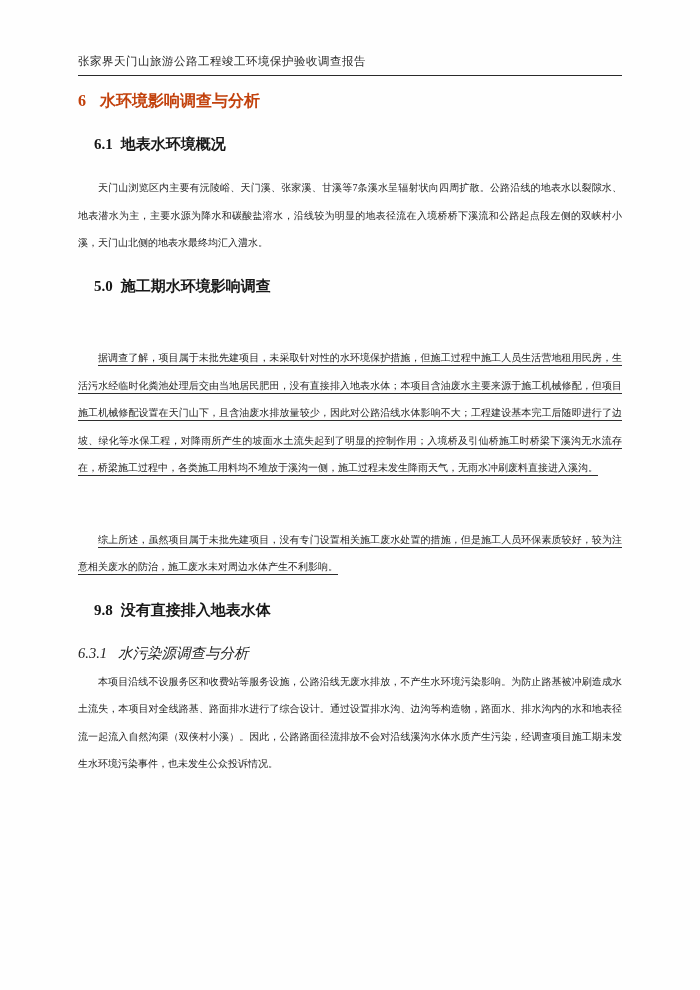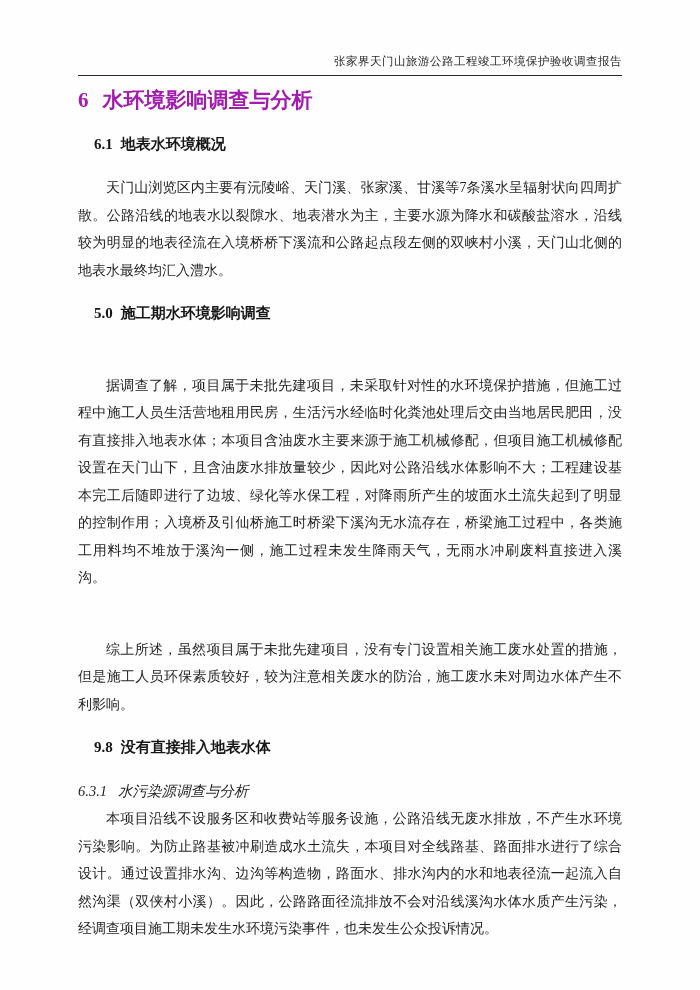--- a/index.html
+++ b/index.html
@@ -10,33 +10,33 @@
     font-family:"Liberation Serif","DejaVu Serif",serif;
     color:#1f1f1f;
     overflow:hidden;
   }
   .content {
     position:absolute;
     left:78px; top:54px;
     width:544px;
   }
   .running-header {
-    text-align:right;
+    text-align:left;
     font-size:11.5px;
     letter-spacing:0.5px;
     color:#2b2b2b;
     padding-bottom:6px;
     border-bottom:1.4px solid #2a2a2a;
   }
   .h1 {
     margin:11px 0 0 0;
-    font-size:21px;
+    font-size:16px;
     font-weight:bold;
     line-height:27.5px;
-    color:#a21caf;
+    color:#c2410c;
   }
   .h1 .num { margin-right:14px; }
   .h2 {
     margin:16px;
     font-size:15px;
     font-weight:bold;
     line-height:27.5px;
     color:#161616;
   }
   .h2 .num { margin-right:8px; }
@@ -44,27 +44,28 @@
     margin:0;
     font-size:14.5px;
     font-weight:normal;
     line-height:27.5px;
     color:#1f1f1f;
     font-style:italic;
   }
   .h3 .num { margin-right:11px; }
   .para {
     margin:0;
-    font-size:14px;
+    font-size:10px;
     line-height:27.5px;
     text-align:justify;
     text-indent:2em;
     color:#1f1f1f;
   }
   .para.underlined {
+    text-decoration:underline;
     text-decoration-thickness:1px;
     text-underline-offset:3.5px;
     text-decoration-color:#2d2d2d;
     margin-top:44px;
   }
   .page-number {
     position:absolute;
     left:0; right:0; top:920px;
     text-align:center;
     font-size:12px;

